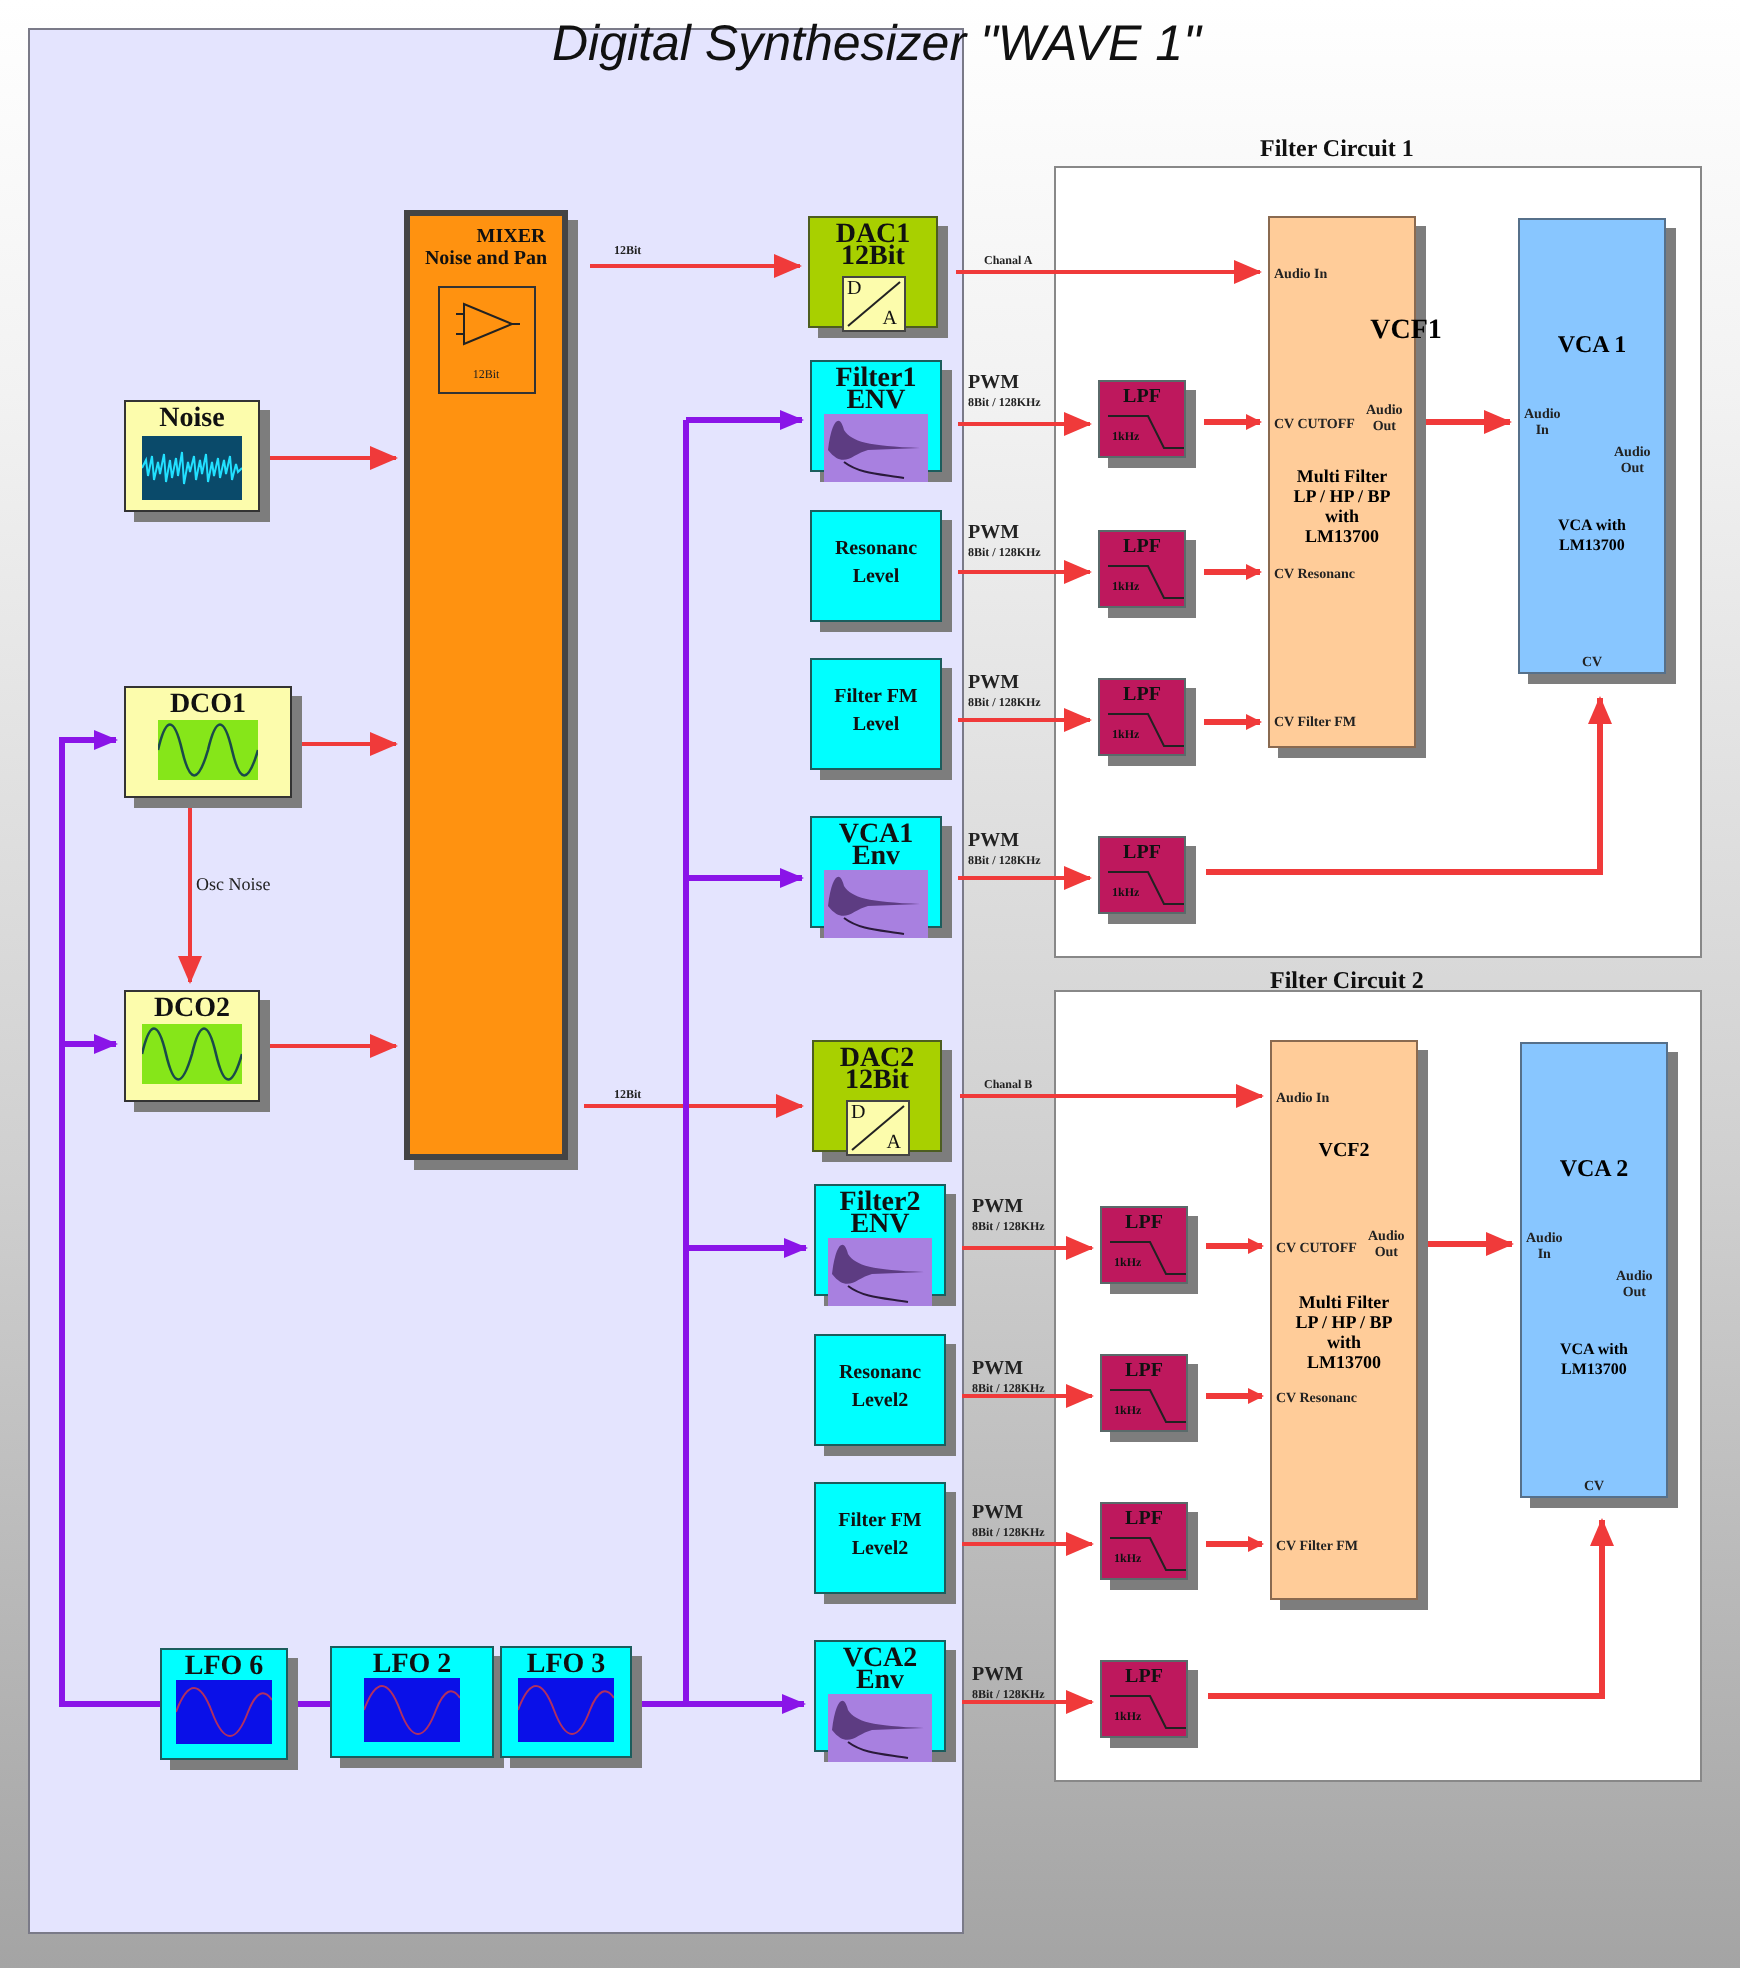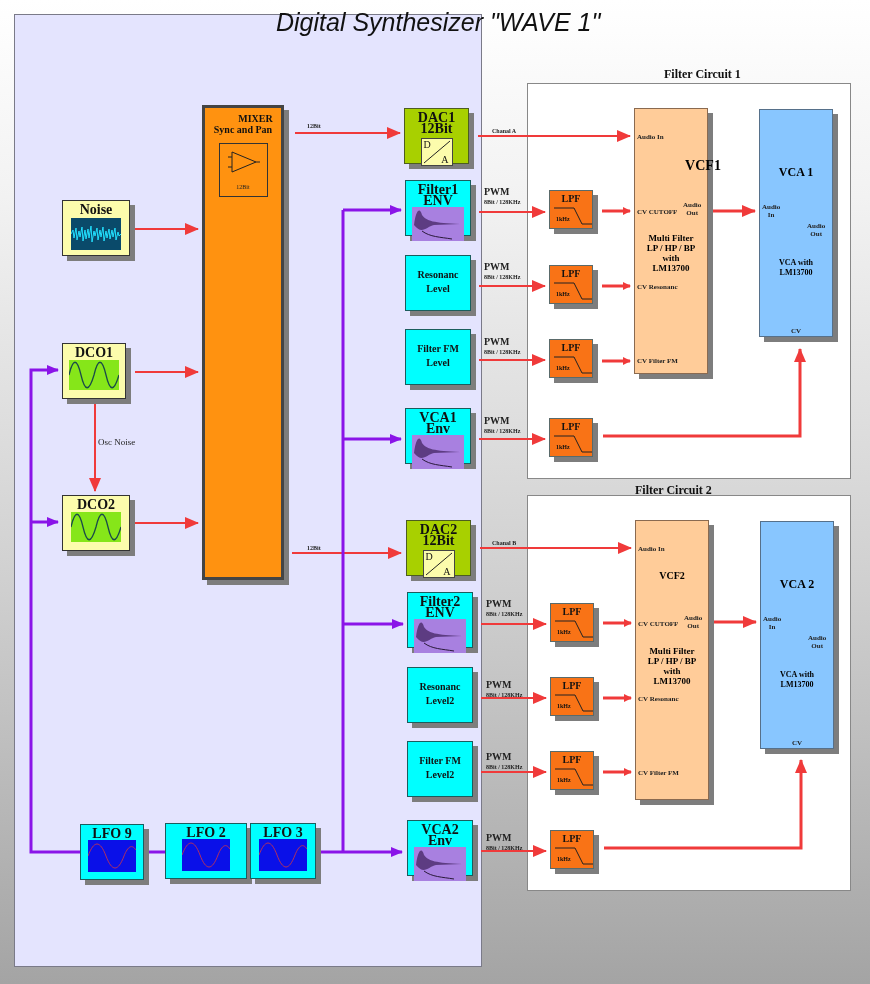--- a/index.html
+++ b/index.html
@@ -21,88 +21,88 @@
     background:#fff; border:1px solid #888; box-sizing:border-box;
   }
   .fc-title { font-size:12px; font-weight:bold; color:#111; white-space:nowrap; }
   .block { box-sizing:border-box; border:1px solid #333; box-shadow:5px 5px 0 #7d7d7d; text-align:center; font-weight:bold; color:#111; }
   .yellow { background:#fcfcac; }
   .cyan { background:#00ffff; border-color:#1b5d5d; }
   .green { background:#a8d000; border-color:#4d5d20; }
   .orange { background:#ff9210; border:3px solid #444; }
   .peach { background:#ffcc99; border-color:#8a6a50; }
   .blue { background:#88c6ff; border-color:#56708a; }
-  .lpf { background:#f97316; border-color:#5a6a6a; }
+  .lpf { background:#be185d; border-color:#5a6a6a; }
   .lbl { font-size:14px; line-height:11px; padding-top:3px; }
   .lbl2 { font-size:10px; line-height:14px; }
   .tiny { font-size:6px; font-weight:bold; color:#222; white-space:nowrap; }
   .small { font-size:7px; font-weight:bold; color:#222; white-space:nowrap; line-height:8px; }
   .pwm { font-size:10px; font-weight:bold; color:#222; text-align:left; line-height:10px; white-space:nowrap; }
   .pwm .sub { font-size:6px; }
   svg.wires { position:absolute; left:0; top:0; width:870px; height:984px; z-index:3; pointer-events:none; }
   .z4 { z-index:4; }
   .z2 { z-index:2; }
 </style>
 </head>
 <body>
 
 <div class="abs title">Digital Synthesizer "WAVE 1"</div>
 
 <div class="abs mcu"></div>
 <div class="abs z2" style="left:110px;top:688px;width:190px;text-align:center;font-weight:bold;font-size:15px;line-height:19px;color:#111;">
 </div>
 
-<div class="abs fc-title" style="left:664px;top:67px;font-family:Liberation Serif, serif;">Filter Circuit 1</div>
+<div class="abs fc-title" style="left:630px;top:67px;font-family:Liberation Serif, serif;">Filter Circuit 1</div>
 <div class="abs fc" style="left:527px;top:83px;width:324px;height:396px;"></div>
 <div class="abs fc-title" style="left:635px;top:483px;">Filter Circuit 2</div>
 <div class="abs fc" style="left:527px;top:495px;width:324px;height:396px;"></div>
 
 <div class="abs block yellow z4" style="left:62px;top:200px;width:68px;height:56px;">
   <div class="lbl">Noise</div>
   <svg width="50" height="32" style="margin-top:3px;">
     <rect width="50" height="32" fill="#0a4a6a"></rect>
     <polyline fill="none" stroke="#22e0ff" stroke-width="1" points="0,16 2,12 3,20 5,10 6,22 8,13 9,19 11,9 12,23 14,12 15,21 17,11 18,20 20,8 21,24 23,13 24,18 26,10 27,22 29,12 30,19 32,9 33,23 35,13 36,20 38,11 39,21 41,12 42,19 44,10 45,22 47,14 48,18 50,16"></polyline>
   </svg>
 </div>
 
-<div class="abs block yellow z4" style="left:62px;top:343px;width:64px;height:56px;">
+<div class="abs block yellow z4" style="left:62px;top:343px;width:84px;height:56px;">
   <div class="lbl">DCO1</div>
   <svg width="50" height="30" style="margin-top:2px;">
     <rect width="50" height="30" fill="#86e619"></rect>
     <path d="M0,15 C4,-2 8,-2 12,15 C16,32 20,32 25,15 C29,-2 33,-2 37,15 C41,32 45,32 50,15" fill="none" stroke="#1a4a4a" stroke-width="1.3"></path>
   </svg>
 </div>
 
 <div class="abs block yellow z4" style="left:62px;top:495px;width:68px;height:56px;">
   <div class="lbl">DCO2</div>
   <svg width="50" height="30" style="margin-top:2px;">
     <rect width="50" height="30" fill="#86e619"></rect>
     <path d="M0,15 C4,-2 8,-2 12,15 C16,32 20,32 25,15 C29,-2 33,-2 37,15 C41,32 45,32 50,15" fill="none" stroke="#1a4a4a" stroke-width="1.3"></path>
   </svg>
 </div>
 <div class="abs small z4" style="left:98px;top:438px;font-size:9px;font-weight:normal;color:#222;">Osc Noise</div>
 
 <div class="abs block orange z4" style="left:202px;top:105px;width:82px;height:475px;">
   <div style="font-size:10px;line-height:11px;padding-top:5px;padding-left:25px;">MIXER</div>
-  <div style="font-size:10px;line-height:11px;">Sync and Pan</div>
+  <div style="font-size:10px;line-height:11px;">Noise and Pan</div>
   <div style="margin:8px auto 0;width:47px;height:52px;border:1px solid #333;position:relative;">
     <svg width="47" height="36">
       <polygon points="12,8 12,28 36,18" fill="none" stroke="#222" stroke-width="1"></polygon>
       <line x1="8" y1="13" x2="12" y2="13" stroke="#222"></line>
       <line x1="8" y1="23" x2="12" y2="23" stroke="#222"></line>
       <line x1="36" y1="18" x2="40" y2="18" stroke="#222"></line>
     </svg>
     <div class="tiny" style="font-weight:normal;">12Bit</div>
   </div>
 </div>
 <div class="abs tiny z4" style="left:307px;top:123px;">12Bit</div>
 <div class="abs tiny z4" style="left:307px;top:545px;">12Bit</div>
 
 <div class="abs block cyan z4" style="left:80px;top:824px;width:64px;height:56px;">
-  <div class="lbl">LFO 9</div>
+  <div class="lbl">LFO 6</div>
   <svg width="48" height="32" style="margin-top:1px;">
     <rect width="48" height="32" fill="#0a10e8"></rect>
     <path d="M0,16 C6,0 12,0 18,16 C24,32 30,32 36,16 C40,6 44,4 48,10" fill="none" stroke="#b03060" stroke-width="1"></path>
   </svg>
 </div>
 <div class="abs block cyan z4" style="left:165px;top:823px;width:82px;height:56px;">
   <div class="lbl">LFO 2</div>
   <svg width="48" height="32" style="margin-top:1px;">
     <rect width="48" height="32" fill="#0a10e8"></rect>
     <path d="M0,16 C6,0 12,0 18,16 C24,32 30,32 36,16 C40,6 44,4 48,10" fill="none" stroke="#b03060" stroke-width="1"></path>

